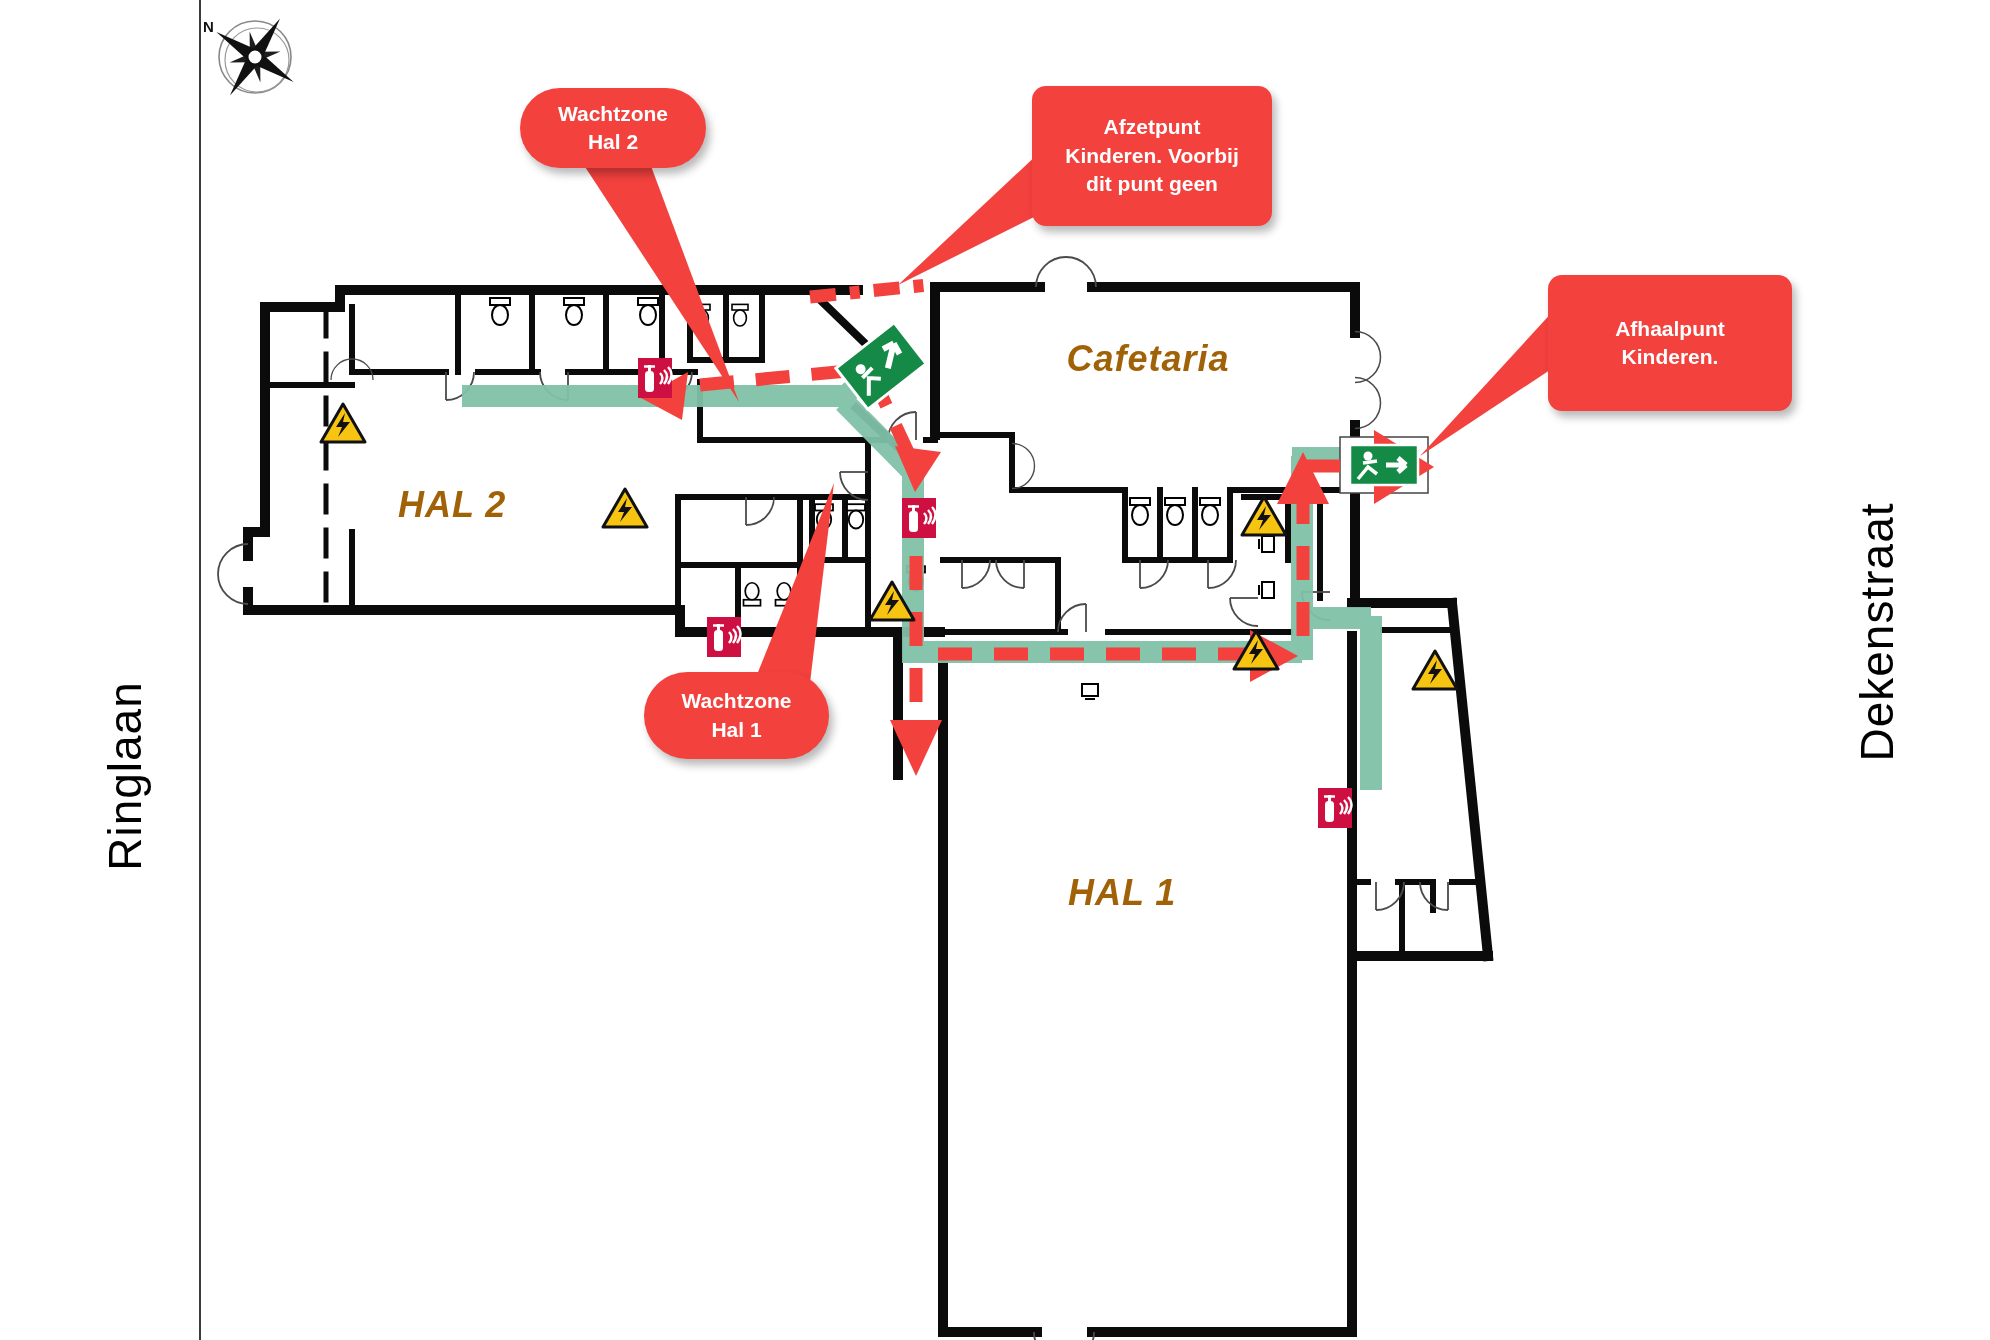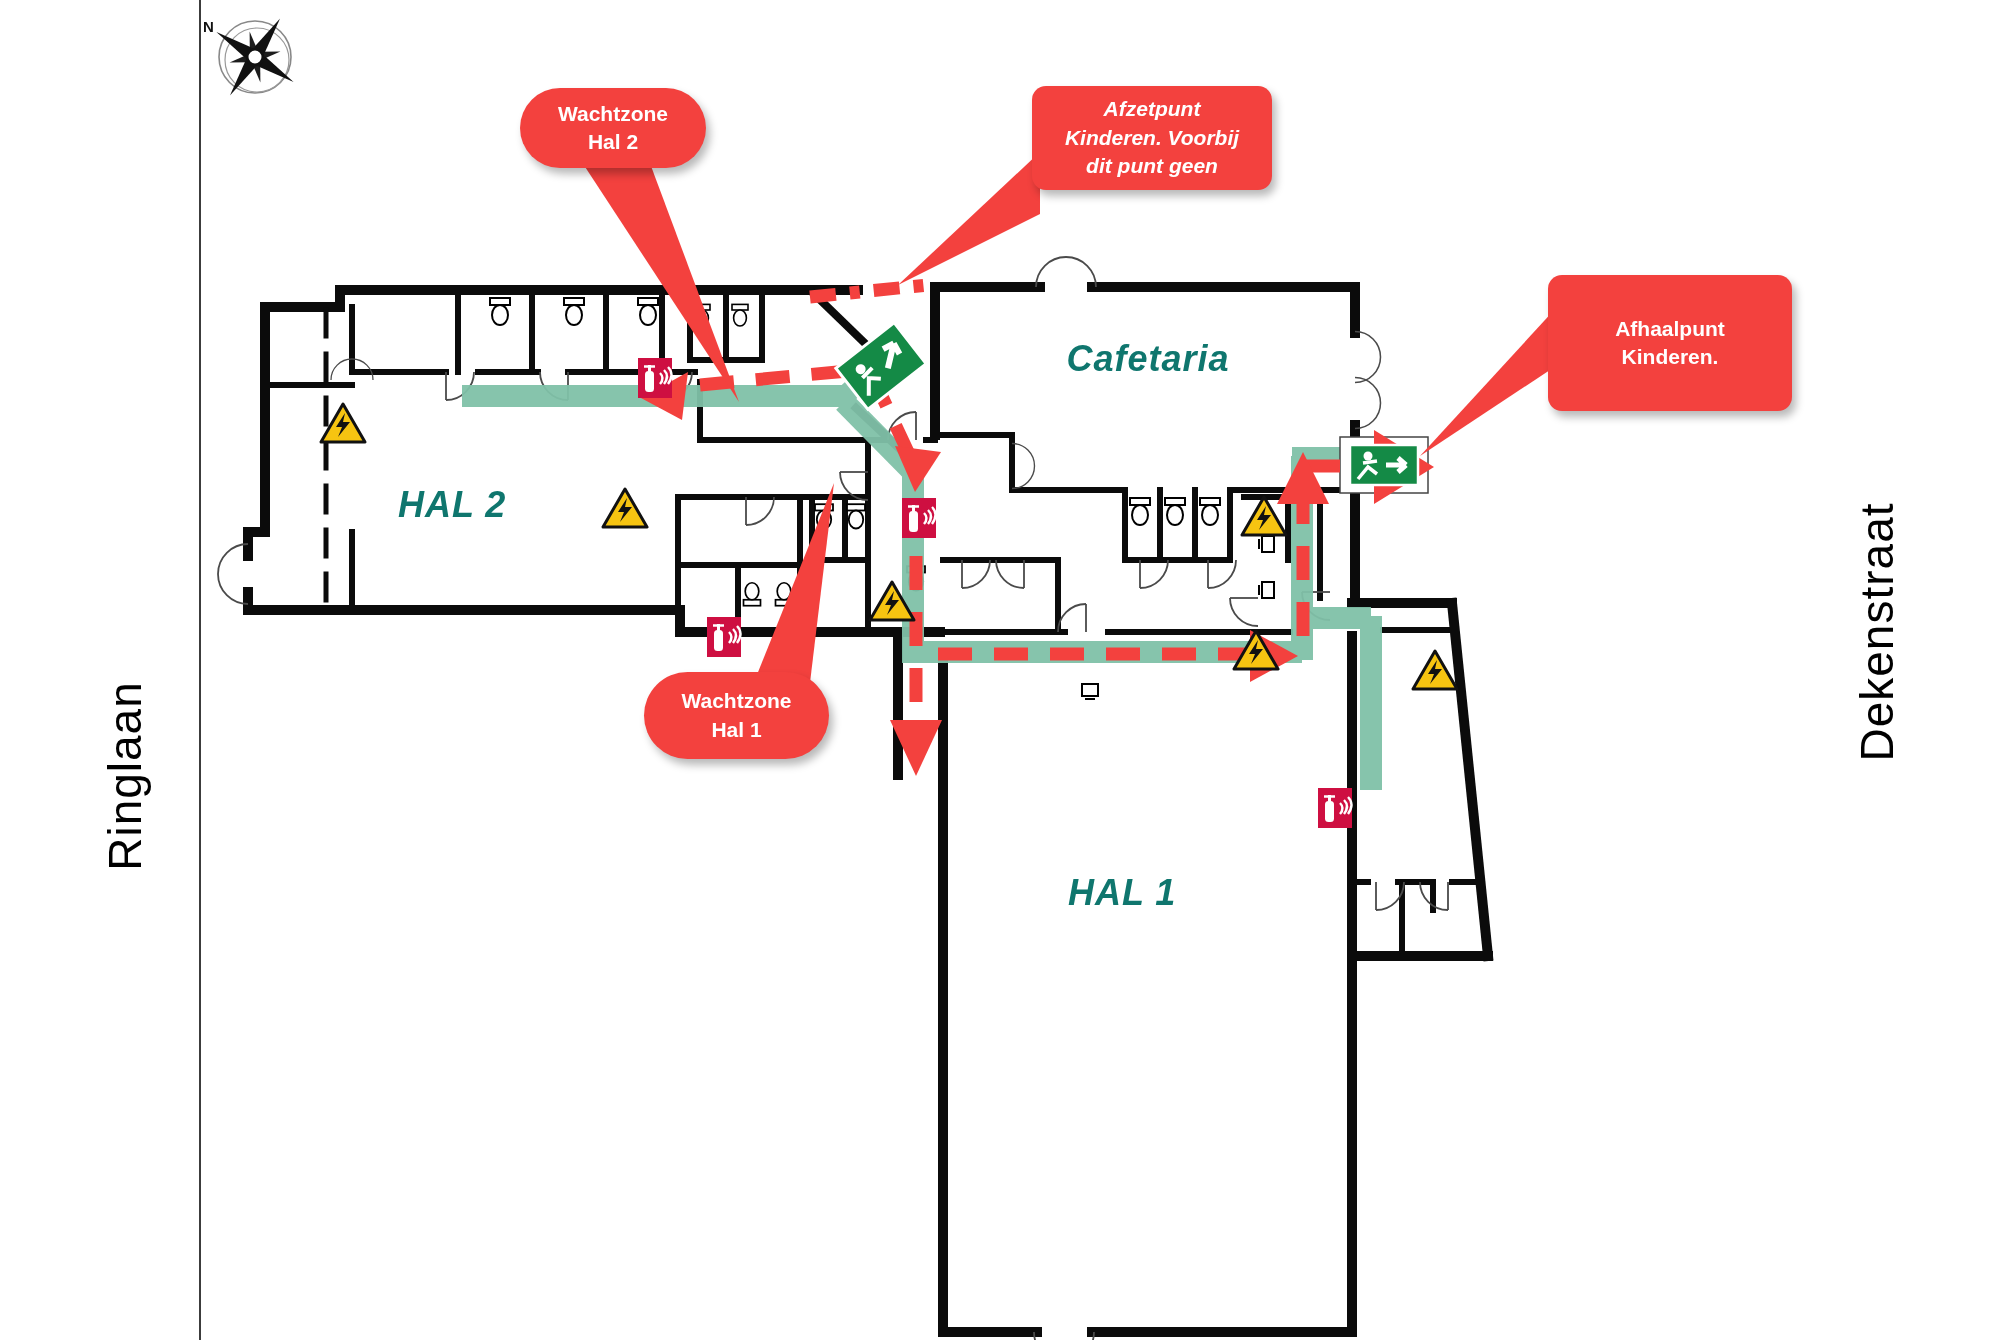--- a/index.html
+++ b/index.html
@@ -4,26 +4,26 @@
 <style>
   html,body{margin:0;padding:0;background:#fff;}
   #stage{position:relative;width:1990px;height:1340px;background:#ffffff;overflow:hidden;
          font-family:"Liberation Sans",sans-serif;}
   #plan{position:absolute;left:0;top:0;}
   .vline{position:absolute;top:0;bottom:0;width:2px;background:#3c3c3c;}
   .street{position:absolute;font-size:46px;color:#000;text-align:center;
           transform:rotate(-90deg);letter-spacing:1px;}
   .north{position:absolute;font-size:15px;color:#111;font-weight:bold;}
   .room-label{position:absolute;font-size:36px;font-weight:bold;font-style:italic;
-              color:#0f766e;letter-spacing:1px;white-space:nowrap;}
+              color:#a16207;letter-spacing:1px;white-space:nowrap;}
   .callout{position:absolute;background:#f3413e;color:#fff;font-weight:bold;font-size:21px;
            line-height:1.35;text-align:center;display:flex;align-items:center;justify-content:center;
            white-space:pre-line;box-shadow:4px 6px 8px rgba(0,0,0,.28);}
   .c1{left:520px;top:88px;width:186px;height:80px;border-radius:40px;}
-  .c2{left:1032px;top:86px;width:240px;height:104px;border-radius:14px;font-style:italic;}
+  .c2{left:1032px;top:86px;width:240px;height:140px;border-radius:14px;}
   .c3{left:1548px;top:248px;width:244px;height:136px;border-radius:14px;margin-top:27px;}
   .c4{left:644px;top:672px;width:185px;height:87px;border-radius:44px;}
 </style>
 </head>
 <body>
 
 <div id="stage">
 
   <div class="vline" style="left:199px;"></div>
 

